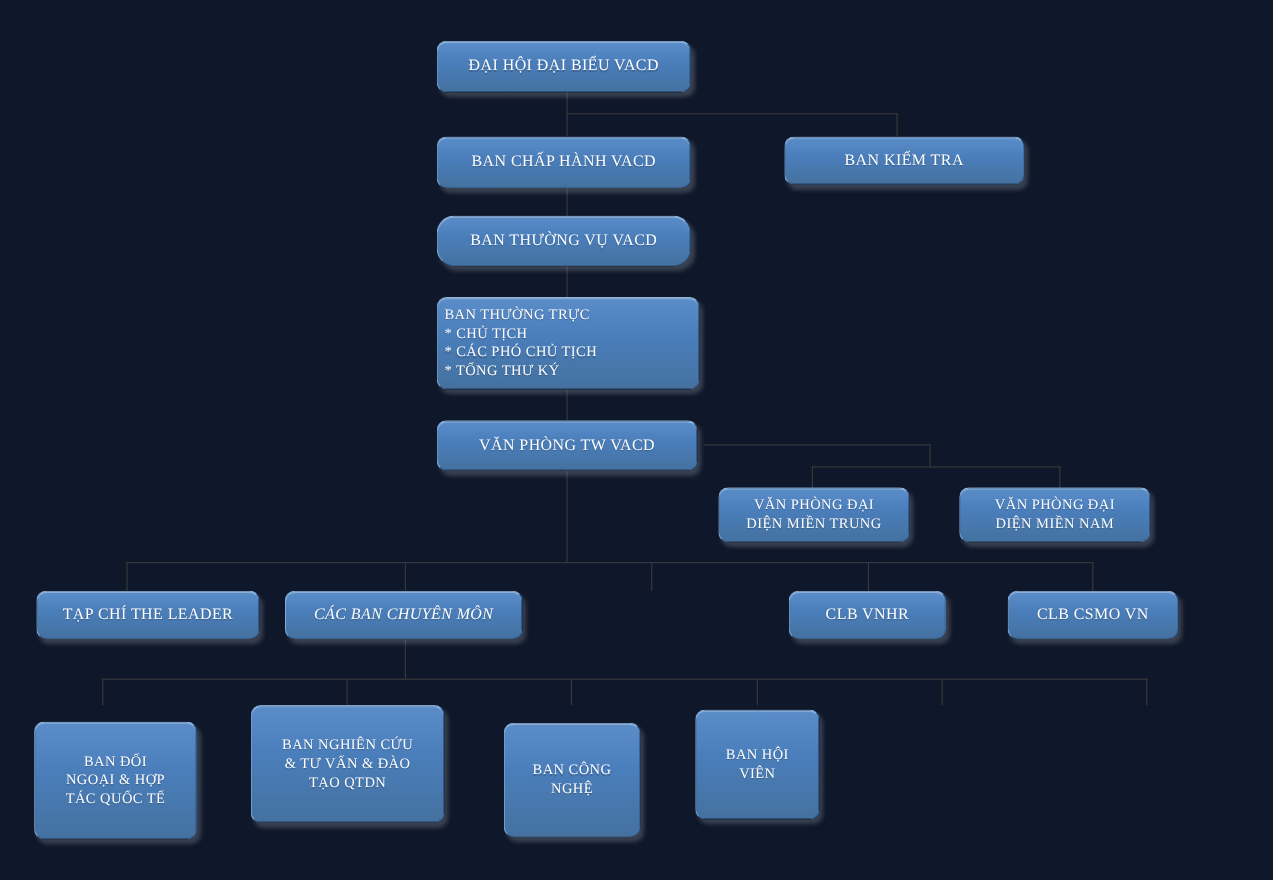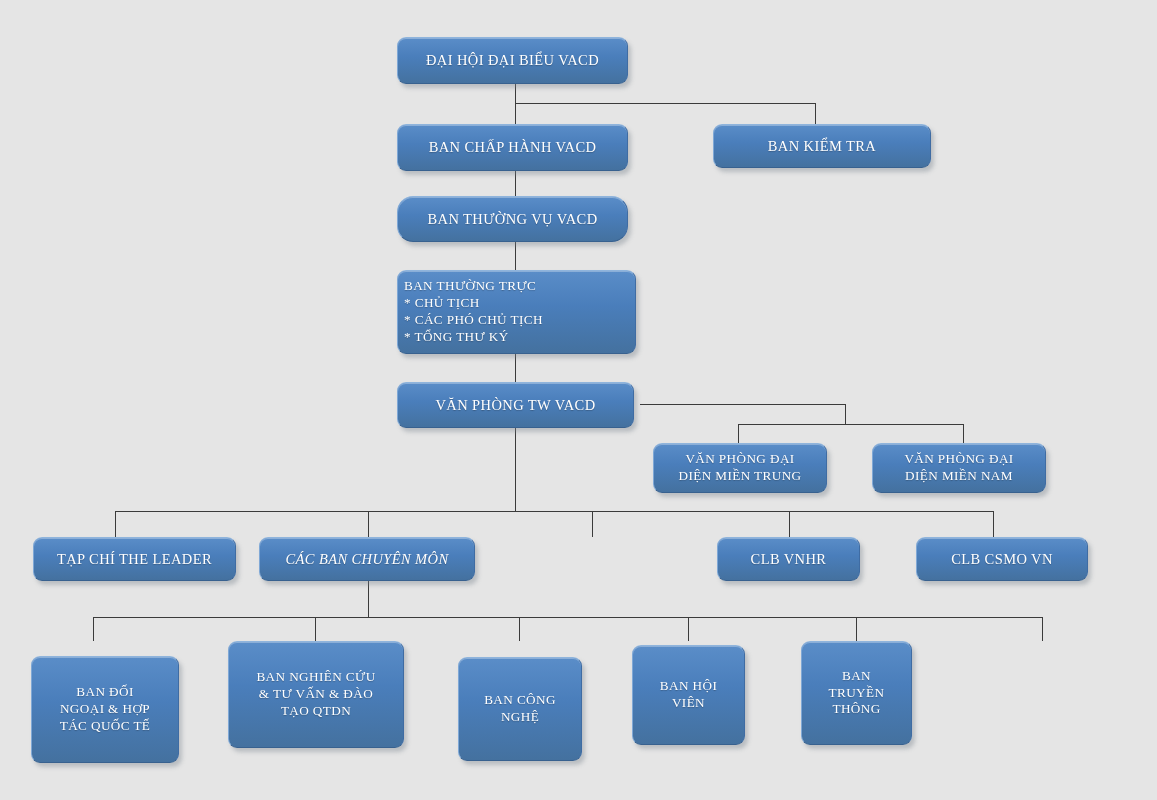--- a/index.html
+++ b/index.html
@@ -7,21 +7,21 @@
     padding: 0;
     background: #ffffff;
   }
   body {
     font-family: "Liberation Serif", "DejaVu Serif", serif;
   }
   #chart-canvas {
     position: relative;
     width: 1157px;
     height: 800px;
-    background: #e5e5e5;
+    background: #0f172a;
     overflow: hidden;
   }
 
   
   .line {
     position: absolute;
     background: #3b3b3b;
   }
   .line.h { height: 1px; }
   .line.v { width: 1px; }
@@ -150,21 +150,21 @@
 
   <div class="node" style="left:259px; top:537px; width:216px; height:44px;font-style:italic;">
     <span class="txt">CÁC BAN CHUYÊN MÔN</span>
   </div>
 
 
   <div class="node" style="left:717px; top:537px; width:143px; height:44px;">
     <span class="txt">CLB VNHR</span>
   </div>
 
-  <div class="node" style="left:916px; top:537px; width:172px; height:44px;">
+  <div class="node" style="left:916px; top:537px; width:155px; height:44px;">
     <span class="txt">CLB CSMO VN</span>
   </div>
 
   <div class="node fs-sm" style="left:31px; top:641px; width:148px; height:107px;margin-top:15px;">
     <span class="txt">
       <span class="l">BAN ĐỐI</span>
       <span class="l">NGOẠI  &amp; HỢP</span>
       <span class="l">TÁC QUỐC TẾ</span>
     </span>
   </div>
@@ -184,22 +184,15 @@
     </span>
   </div>
 
   <div class="node fs-sm" style="left:632px; top:645px; width:113px; height:100px;">
     <span class="txt">
       <span class="l">BAN HỘI</span>
       <span class="l">VIÊN</span>
     </span>
   </div>
 
-  <div class="node fs-sm" style="left:801px; top:641px; width:111px; height:104px;">
-    <span class="txt">
-      <span class="l">BAN</span>
-      <span class="l">TRUYỀN</span>
-      <span class="l">THÔNG</span>
-    </span>
-  </div>
 
 
 </div>
 
 </body></html>

